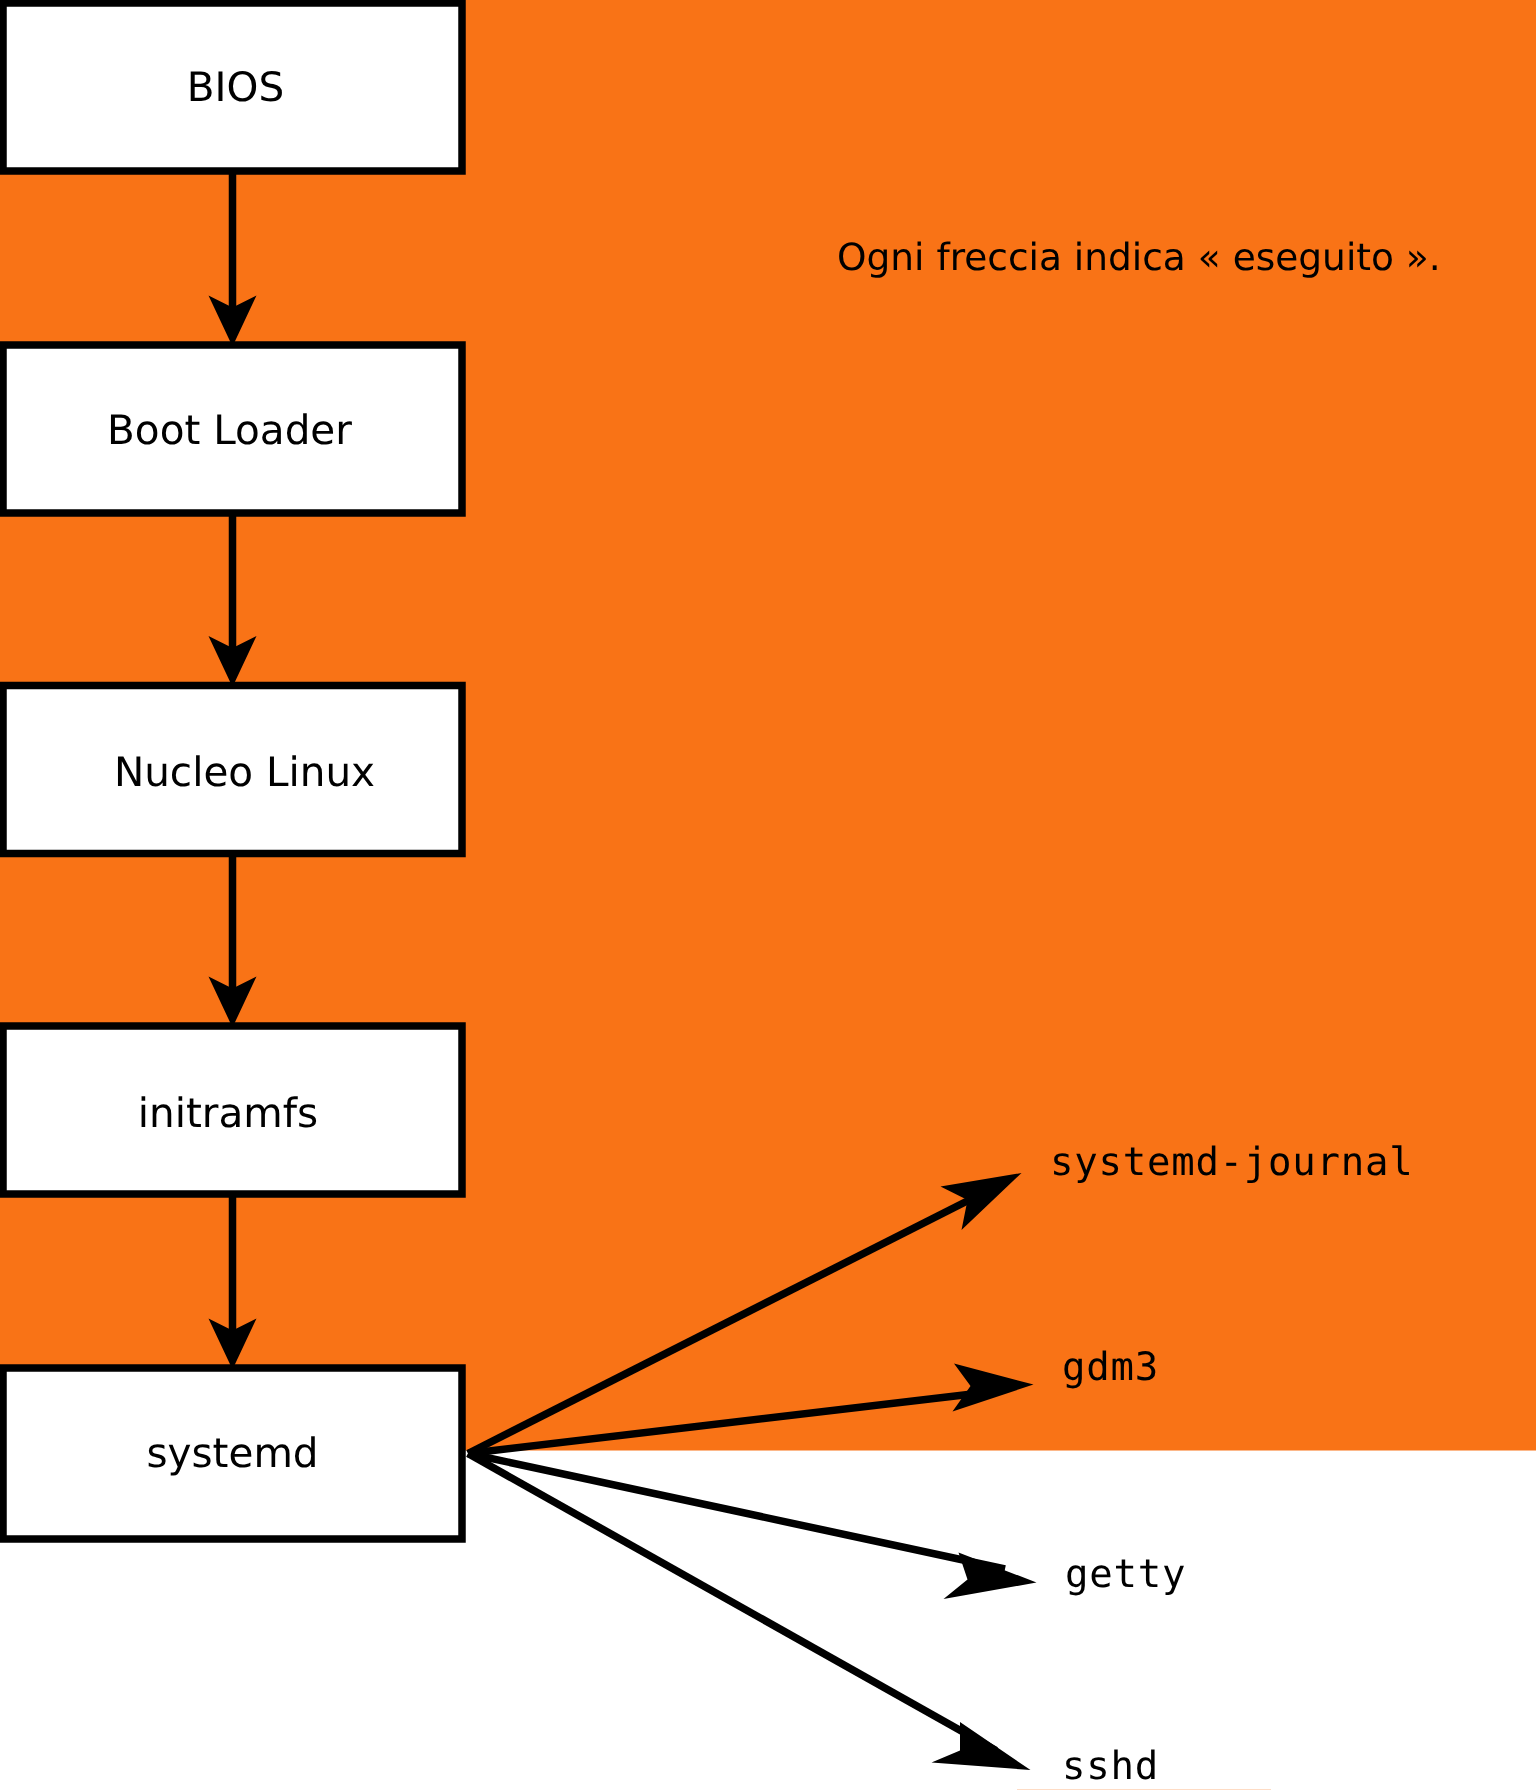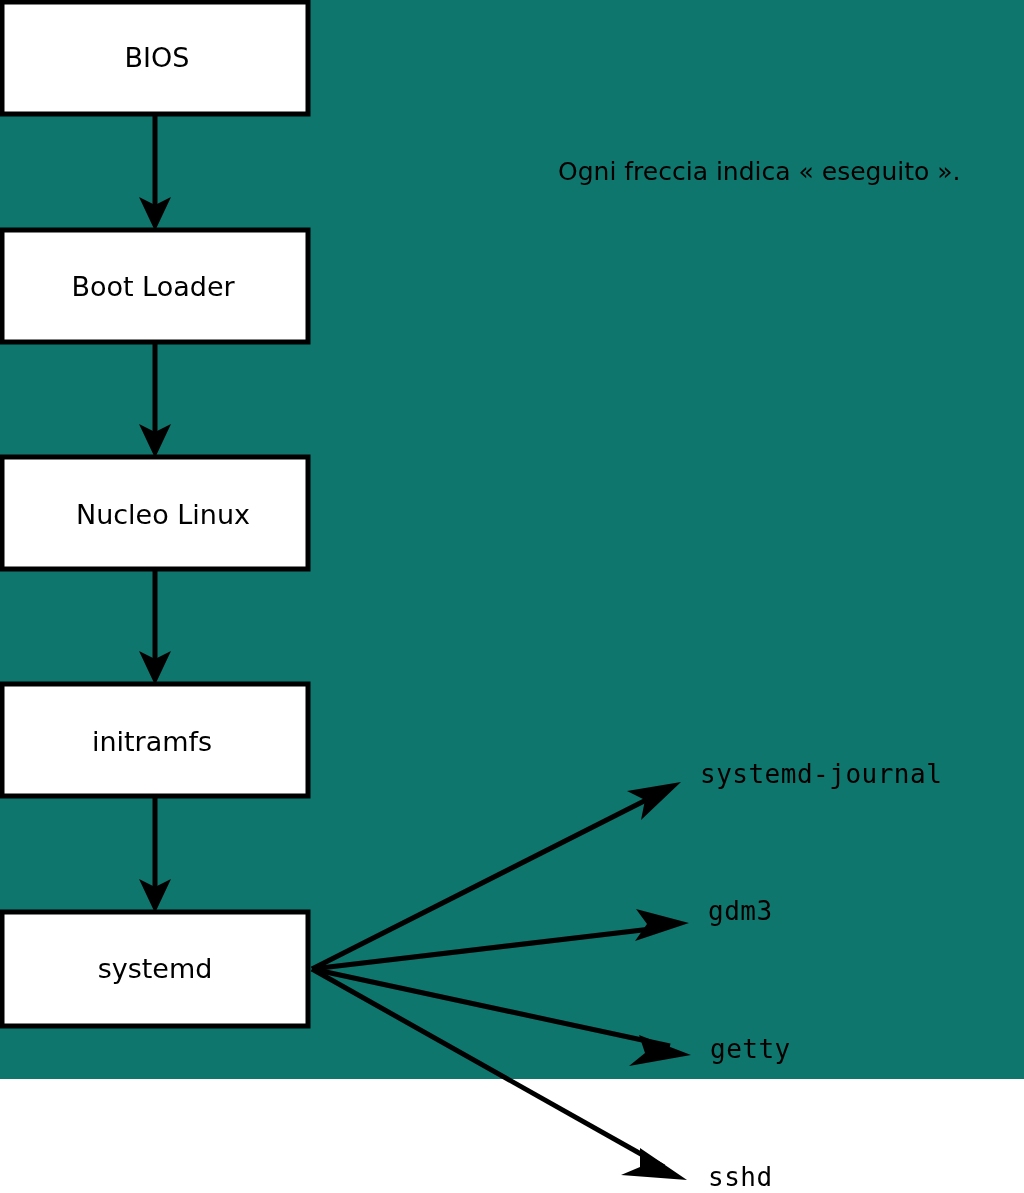--- a/index.html
+++ b/index.html
@@ -9,22 +9,22 @@
   }
   body {
     width: 1024px;
     height: 1193px;
     font-family: "DejaVu Sans", sans-serif;
     overflow: hidden;
   }
   #diagram-root {
     position: relative;
     width: 1024px;
-    height: 1079px;
-    background: #0f766e;
+    height: 967px;
+    background: #f97316;
   }
   svg#boot-diagram {
     display: block;
     width: 1024px;
     height: 1193px;
   }
   .node-box {
     fill: #ffffff;
     stroke: #000000;
     stroke-width: 5;

